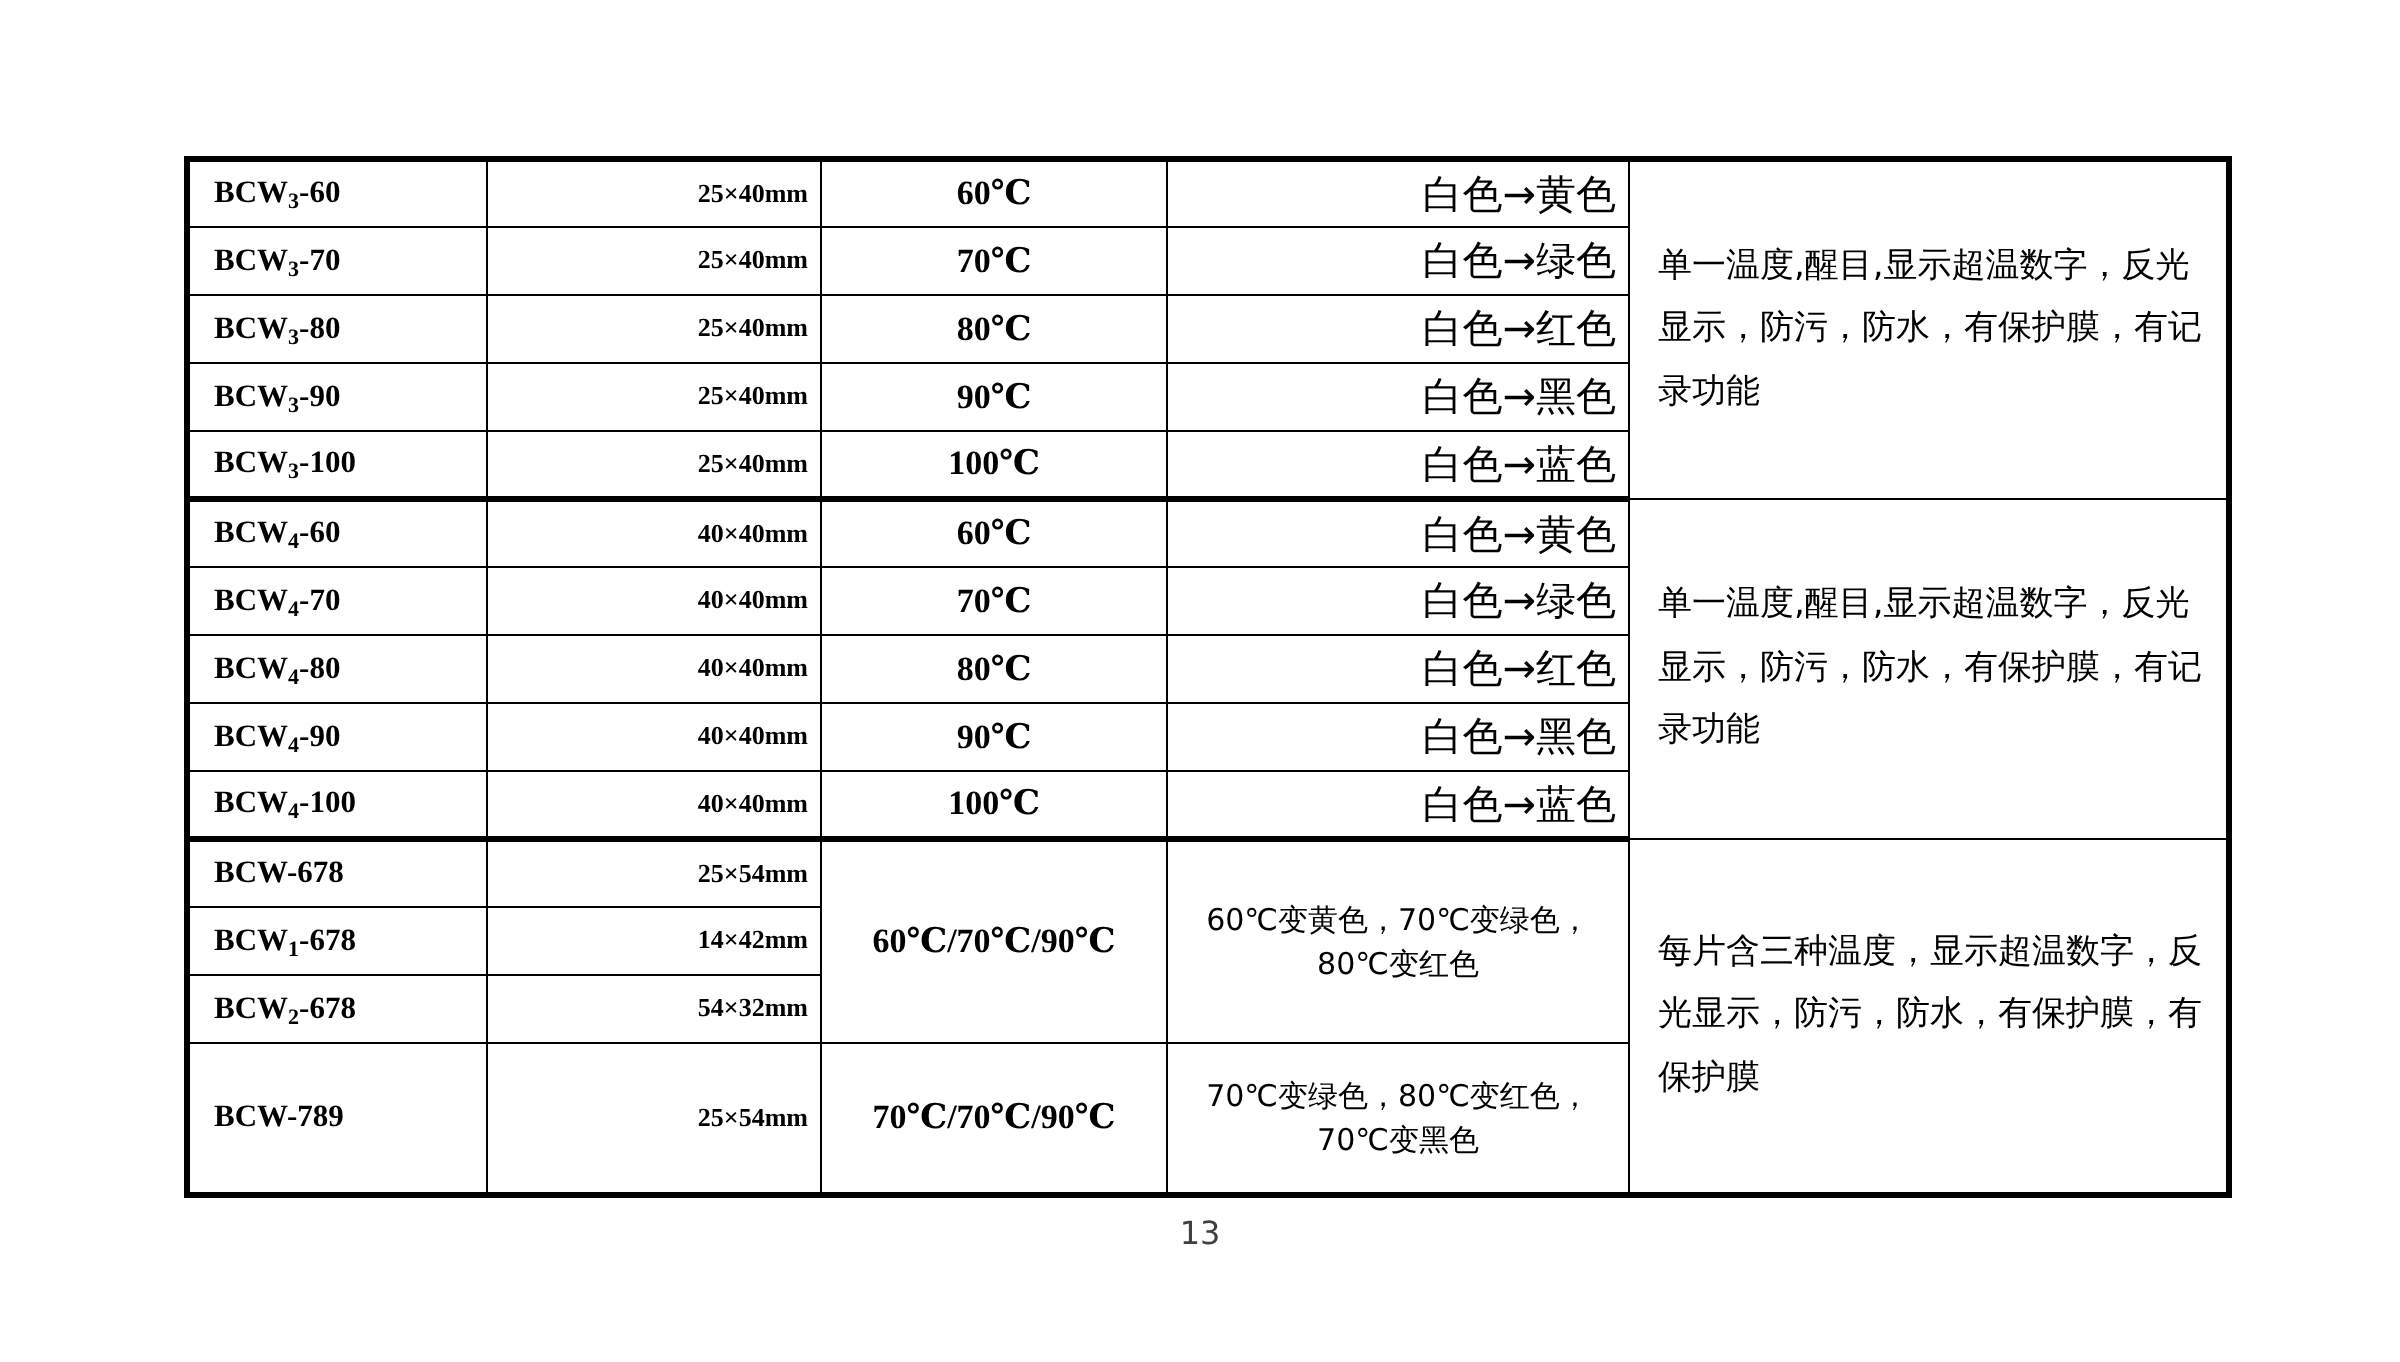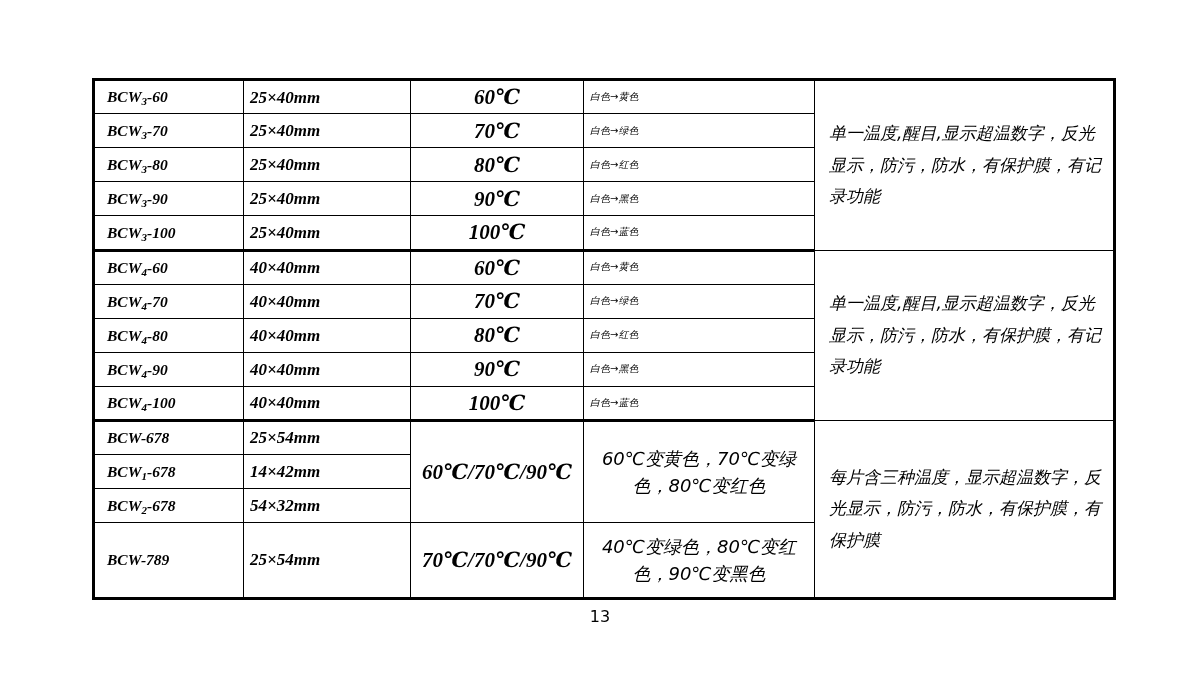--- a/index.html
+++ b/index.html
@@ -33,56 +33,55 @@
     table-layout: fixed;
   }
   table.spec td {
     border: 1px solid #000;
     padding: 0;
     vertical-align: middle;
   }
   
   table.spec {
     border: 3px solid #000;
-    font-style: italic;
   }
   .cell {
     padding: 3px 6px;
     line-height: 1.25;
     font-size: 15px;
   }
   .code {
     font-weight: bold;
     padding-left: 12px;
     font-size: 15.5px;
   }
   .code sub {
     font-size: 11px;
     vertical-align: baseline;
     position: relative;
     bottom: -3px;
   }
   .size {
     font-weight: bold;
-    text-align: left;
-    font-size: 17px;
+    text-align: right;
+    font-size: 13px;
   }
   .temp {
     font-weight: bold;
     text-align: center;
-    font-size: 21px;
+    font-size: 17px;
   }
   .change {
-    text-align: left;
-    font-size: 10px;
+    text-align: right;
+    font-size: 20px;
     font-family: "DejaVu Sans", "Liberation Sans", sans-serif;
   }
   .change-multi {
     text-align: center;
-    font-size: 18px;
+    font-size: 15px;
     line-height: 1.5;
     font-family: "DejaVu Sans", "Liberation Sans", sans-serif;
     padding: 4px 10px;
   }
   .notes {
     font-size: 17px;
     line-height: 1.85;
     font-family: "DejaVu Sans", "Liberation Sans", sans-serif;
     padding: 6px 10px 6px 14px;
     text-align: left;
@@ -100,21 +99,21 @@
   .row-h { height: 34px; }
 
   .page-number {
     position: absolute;
     left: 0;
     top: 607px;
     width: 1200px;
     text-align: center;
     font-size: 16px;
     font-family: "DejaVu Sans", "Liberation Sans", sans-serif;
-    color: #000000;
+    color: #404040;
   }
 </style>
 </head>
 <body>
 
 <div class="page">
   <div class="table-wrap">
     <table class="spec">
       <tbody>
 
@@ -303,21 +302,21 @@
           <td class="col-code">
             <div class="cell code"><span>BCW</span><sub></sub><span>-789</span></div>
           </td>
           <td class="col-size">
             <div class="cell size">25×54mm</div>
           </td>
           <td class="col-temp">
             <div class="cell temp">70℃/70℃/90℃</div>
           </td>
           <td class="col-change">
-            <div class="change-multi">40℃变绿色，80℃变红色，90℃变黑色</div>
+            <div class="change-multi">70℃变绿色，80℃变红色，70℃变黑色</div>
           </td>
         </tr>
       </tbody>
     </table>
   </div>
 
   <div class="page-number">13</div>
 </div>
 
 </body></html>

